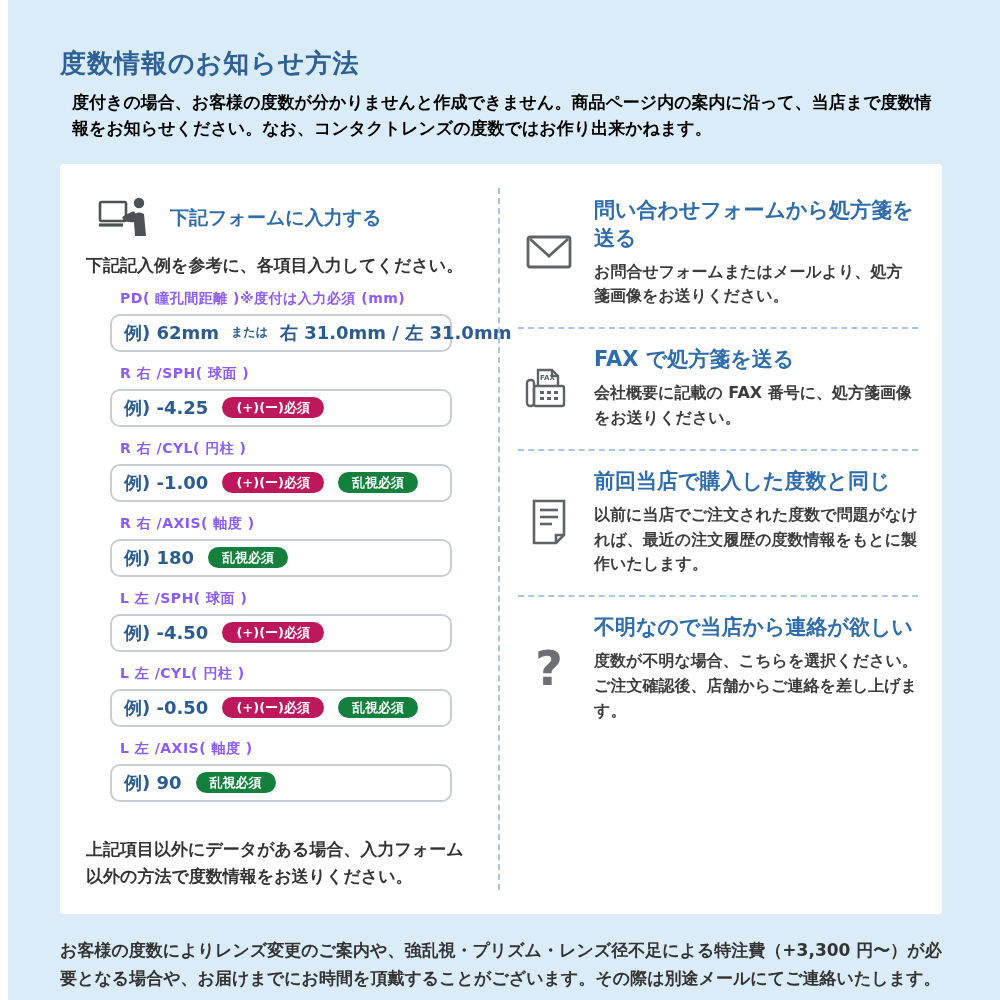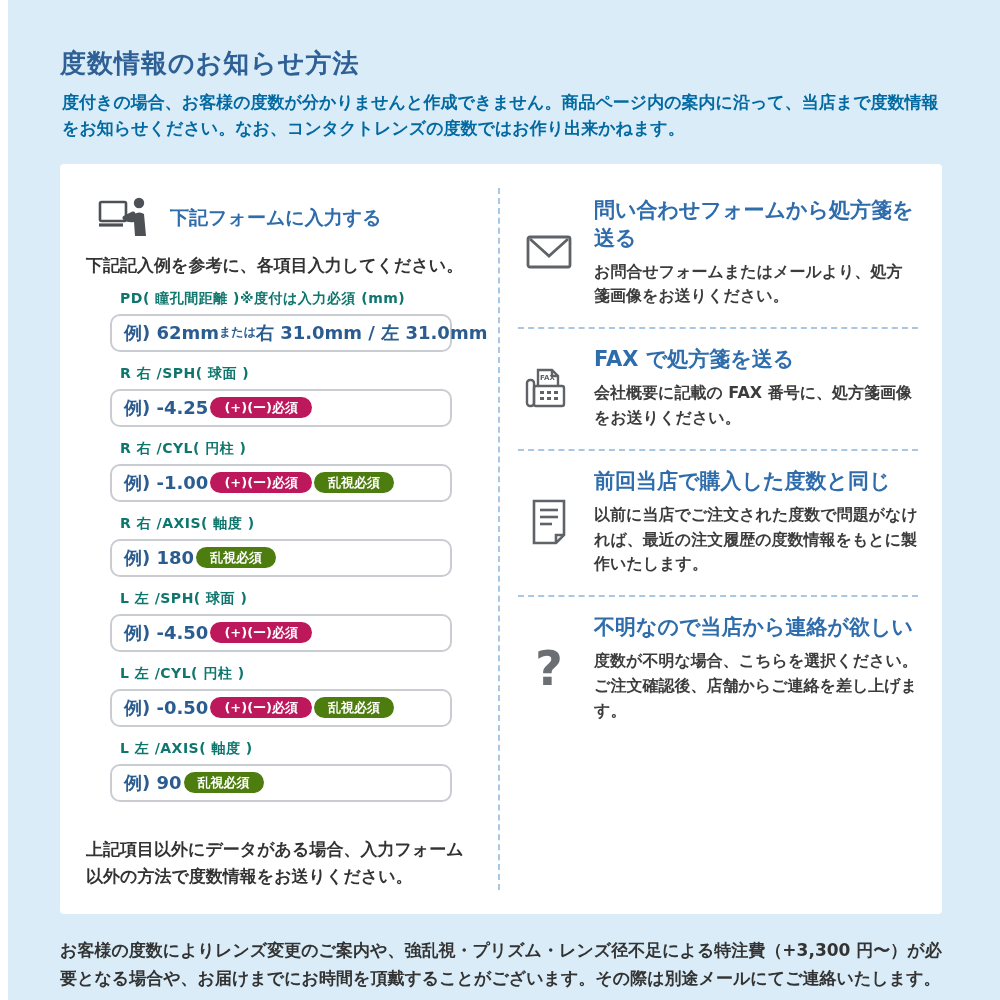--- a/index.html
+++ b/index.html
@@ -9,47 +9,47 @@
     -webkit-font-smoothing:antialiased;
   }
   .canvas{
     position:absolute;left:8px;top:0;width:992px;height:1000px;
     background:#d9ecf7;box-sizing:border-box;padding:46px 58px 0 52px;
   }
   .page-title{
     margin:0 0 8px 0;font-size:26px;font-weight:bold;color:#2e6095;letter-spacing:1px;
   }
   .intro{
-    margin:0 0 22px 2px;font-size:17px;color:#0369a1;line-height:1.55;font-weight:bold;
+    margin:0 0 22px 12px;font-size:17px;color:#000000;line-height:1.55;font-weight:bold;
   }
   .card{
     background:#ffffff;border-radius:4px;display:flex;align-items:stretch;
     min-height:716px;box-sizing:border-box;
   }
   
   .left-col{width:438px;box-sizing:border-box;padding:28px 18px 24px 24px;}
   .form-header{display:flex;align-items:center;gap:20px;margin:4px 0 14px 14px;}
   .form-heading{font-size:19px;font-weight:bold;color:#2f6cab;}
   .instruction{font-size:17px;color:#333;font-weight:bold;margin:10px 0 4px 2px;}
   .fields{padding-left:26px;}
   .field-label{
-    font-size:14px;font-weight:bold;color:#0f766e;margin:13px 0 6px 10px;letter-spacing:.5px;
+    font-size:14px;font-weight:bold;color:#8b5cf6;margin:13px 0 6px 10px;letter-spacing:.5px;
   }
   .field-box{
     width:342px;height:38px;box-sizing:border-box;border:2px solid #c9cdd1;border-radius:10px;
-    display:flex;align-items:center;gap:2px;padding:0 12px;background:#fff;
+    display:flex;align-items:center;gap:14px;padding:0 12px;background:#fff;
   }
   .example{font-size:18px;font-weight:bold;color:#2b5c90;white-space:nowrap;}
   .example-small{font-size:12px;font-weight:bold;color:#2b5c90;margin:0 -2px;white-space:nowrap;}
   .badge{
     display:inline-block;border-radius:999px;color:#fff;font-size:13px;font-weight:bold;
     padding:4px 14px;line-height:1;white-space:nowrap;
   }
   .badge-blue{background:#be185d;}
-  .badge-orange{background:#4d7c0f;}
+  .badge-orange{background:#15803d;}
   .note{font-size:17px;color:#333;font-weight:bold;line-height:1.6;margin:34px 0 0 2px;}
   
   .v-divider{
     width:0;border-left:2px dashed #a9c7e2;margin:24px 0;
   }
   
   .right-col{flex:1;box-sizing:border-box;padding:16px 24px 10px 18px;display:flex;flex-direction:column;}
   .method{display:flex;gap:14px;padding:16px 0 18px 0;}
   .method + .method{border-top:2px dashed #a9c7e2;}
   .method-icon{

